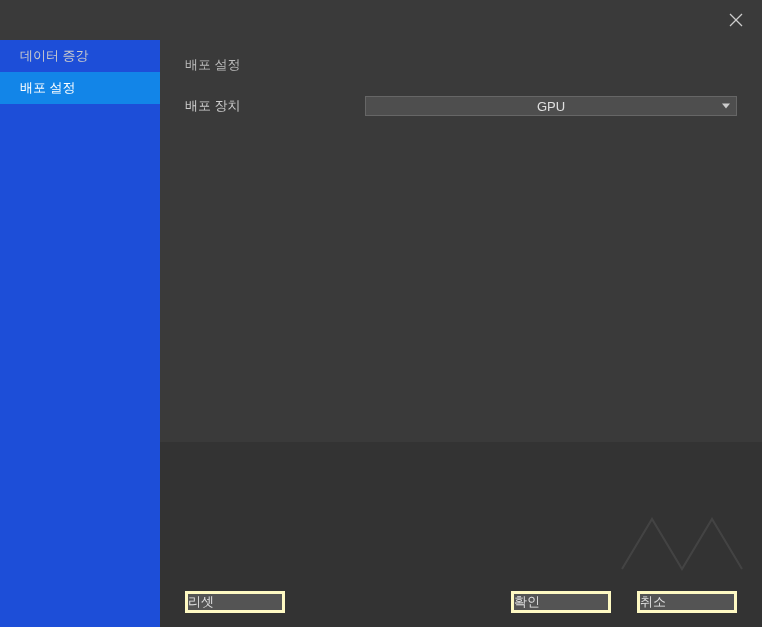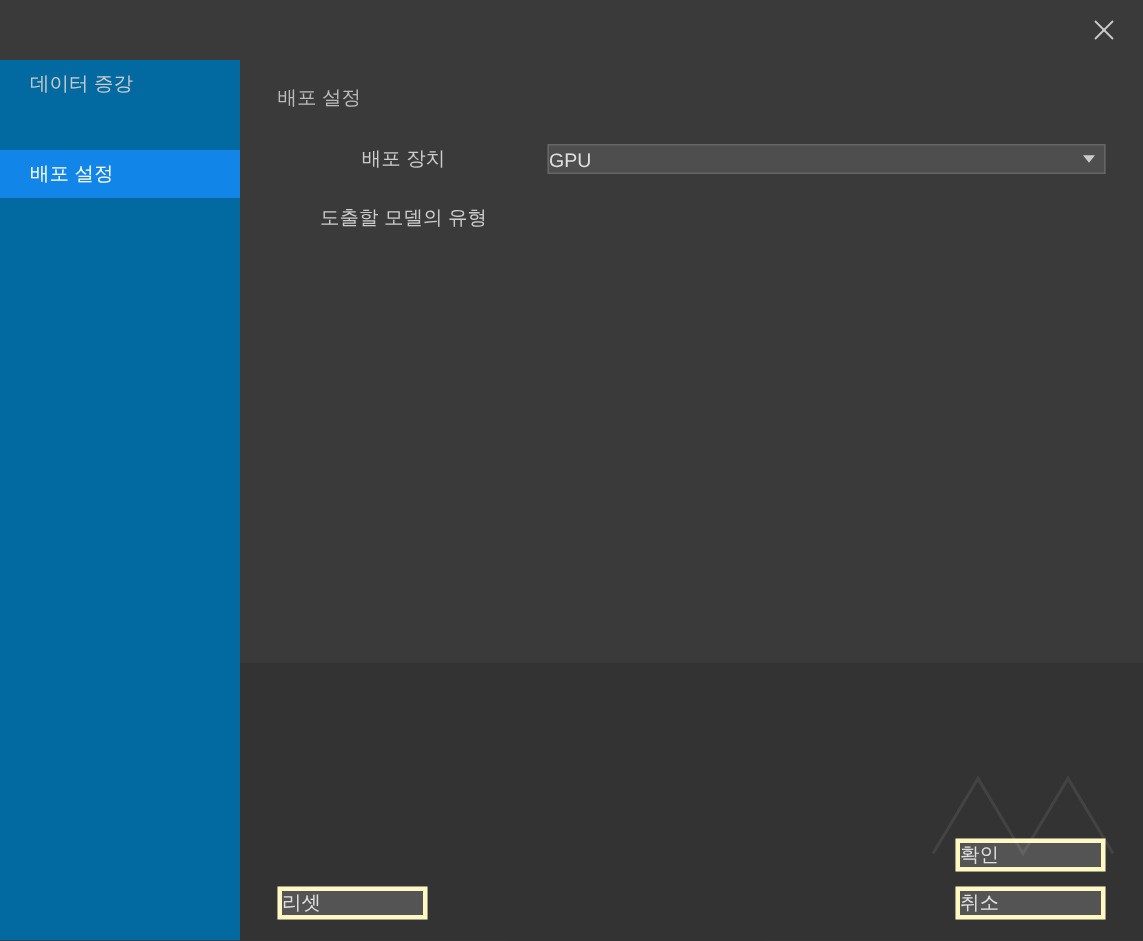--- a/index.html
+++ b/index.html
@@ -35,24 +35,23 @@
       display: block;
       stroke: #cccccc;
       stroke-width: 1.2;
     }
     .content-wrap {
       display: flex;
       height: 587px;
     }
     .sidebar {
       width: 160px;
-      background: #0369a1;
+      background: #1d4ed8;
       display: flex;
       flex-direction: column;
-      gap: 28px;
     }
     .sidebar-item {
       height: 32px;
       padding: 0 20px;
       display: flex;
       align-items: center;
       cursor: pointer;
       color: #cccccc;
     }
     .sidebar-item.active {
@@ -75,32 +74,32 @@
       margin-bottom: 22px;
       color: #bbbbbb;
     }
     .form-row {
       display: flex;
       align-items: center;
       margin-bottom: 20px;
     }
     .form-label {
       width: 180px;
-      text-align: center;
+      text-align: left;
       padding-right: 12px;
       color: #cccccc;
     }
     .dropdown {
       flex: 1;
       height: 20px;
       background: #4e4e4e;
       border: 1px solid #666666;
       display: flex;
       align-items: center;
-      justify-content: flex-start;
+      justify-content: center;
       position: relative;
       cursor: pointer;
       color: #e0e0e0;
       font-size: 13px;
     }
     .dropdown-arrow {
       position: absolute;
       right: 6px;
       top: 50%;
       transform: translateY(-50%);
@@ -117,22 +116,21 @@
       align-items: flex-end;
       padding: 0 25px 14px 25px;
       position: relative;
     }
     .footer-left {
       display: flex;
     }
     .footer-right {
       margin-left: auto;
       display: flex;
-      gap: 10px;
-      flex-direction: column;
+      gap: 26px;
     }
     .btn {
       width: 100px;
       height: 22px;
       background: #545454;
       border: 3px solid #fef9c3;
       color: #e0e0e0;
       display: flex;
       align-items: center;
       justify-content: flex-start;
@@ -180,21 +178,20 @@
 
       <div class="form-row">
         <div class="form-label">배포 장치</div>
         <div class="dropdown">
           <span>GPU</span>
           <div class="dropdown-arrow"></div>
         </div>
       </div>
 
       <div class="form-row">
-        <div class="form-label">도출할 모델의 유형</div>
       </div>
     </div>
 
     <div class="footer">
       <div class="watermark">
         <svg width="160" height="80" viewBox="0 0 160 80">
           <polyline points="10,60 40,10 70,60 100,10 130,60"></polyline>
         </svg>
       </div>
       <div class="footer-left">

